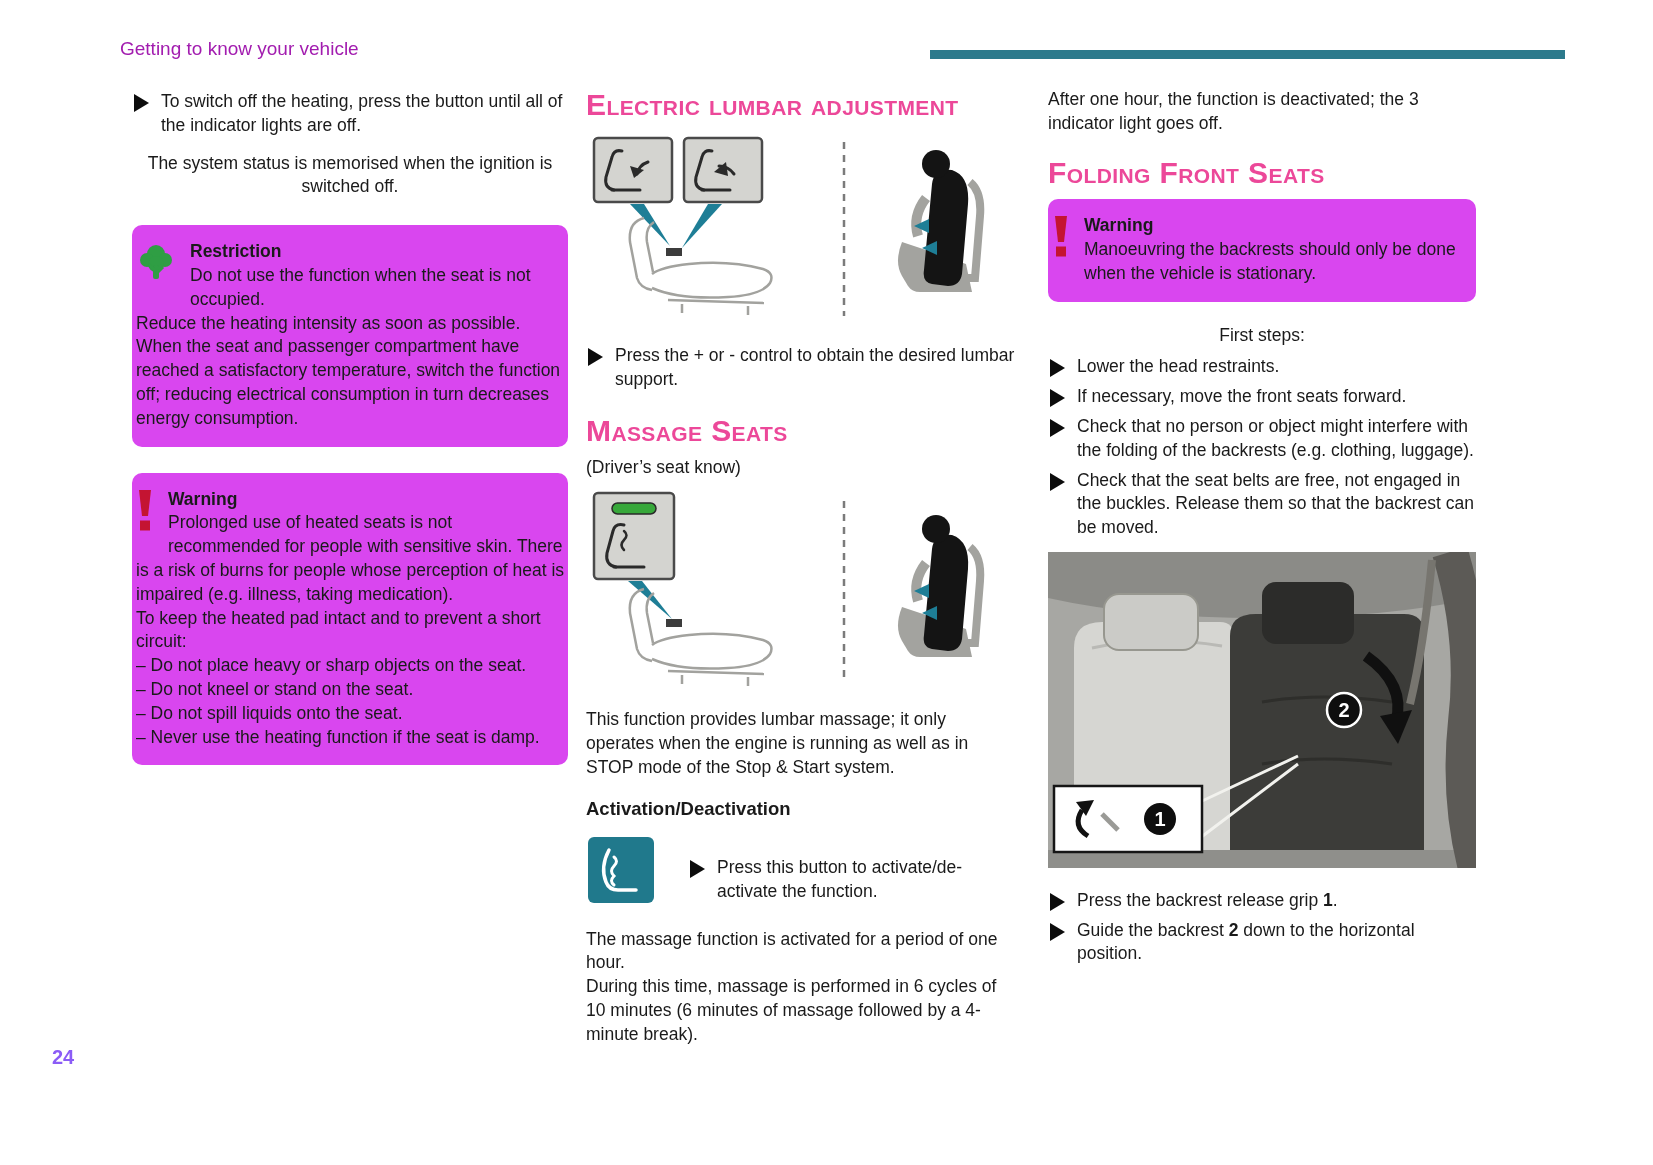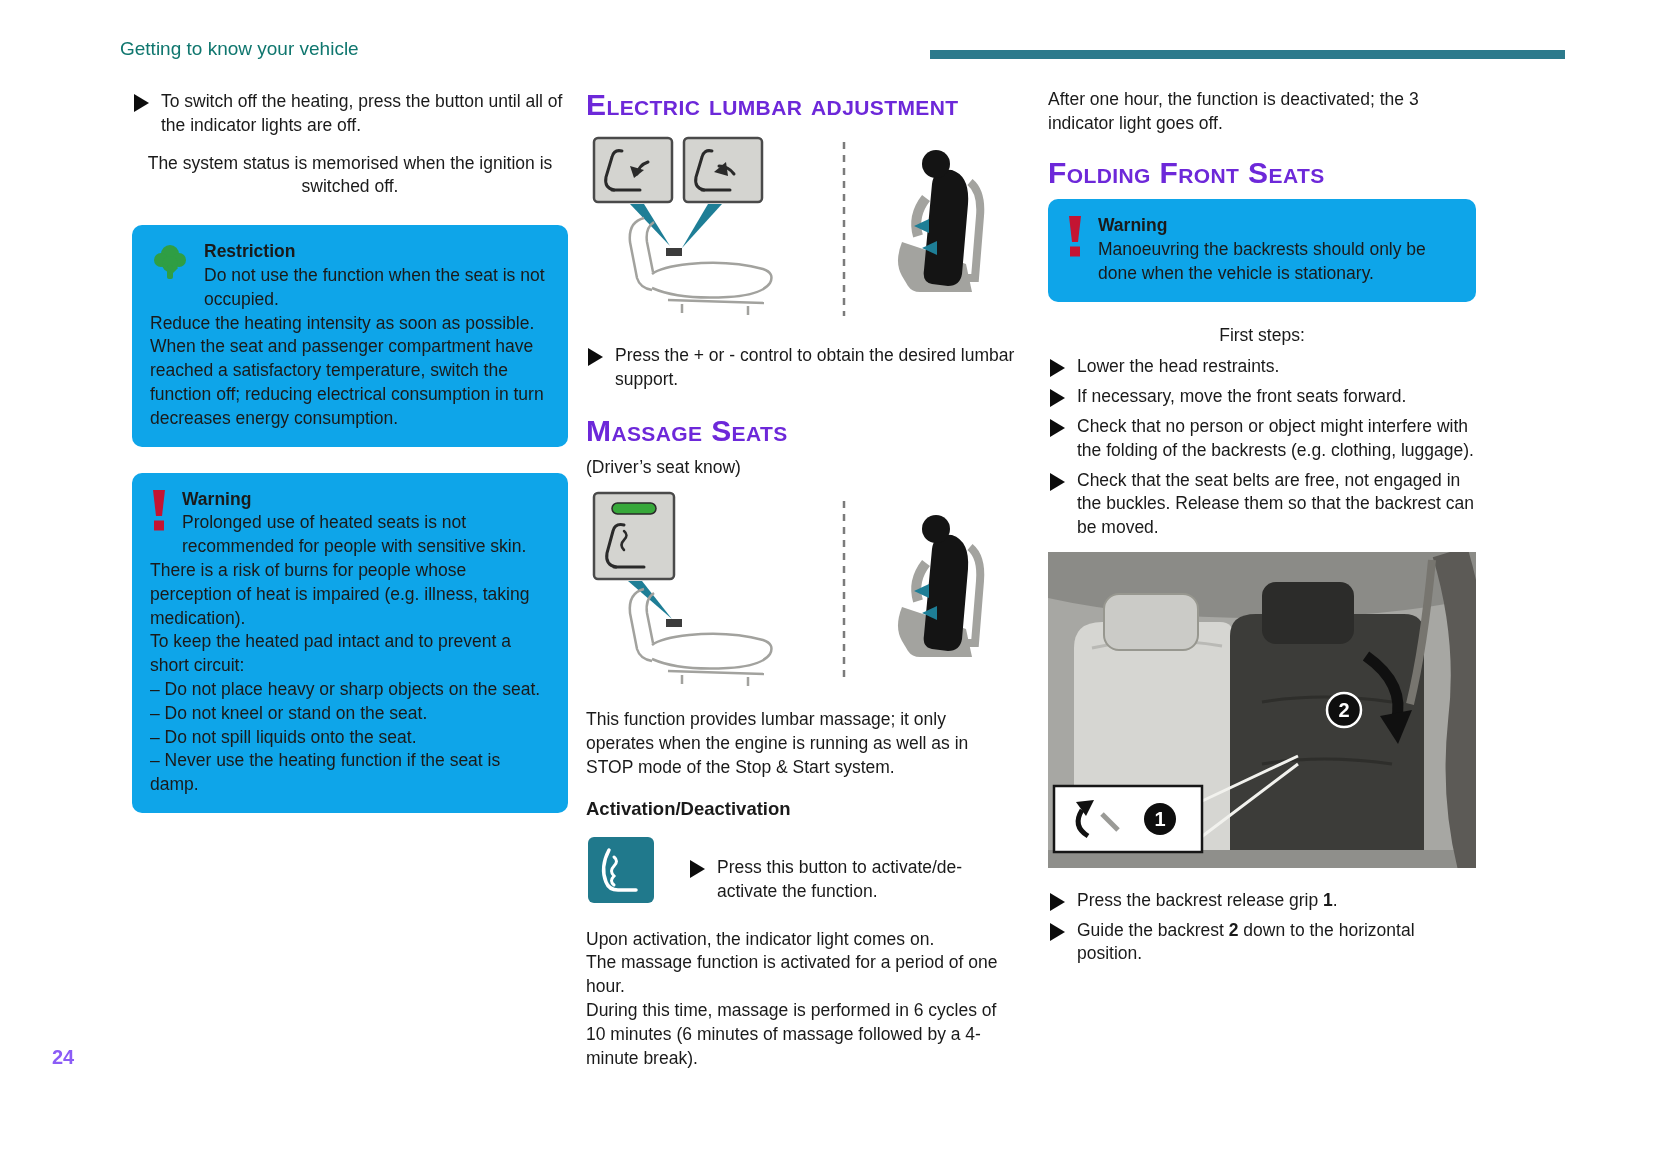--- a/index.html
+++ b/index.html
@@ -2,46 +2,46 @@
 <html><head>
 <meta charset="utf-8">
 <style>
   * { margin:0; padding:0; box-sizing:border-box; }
   html,body { background:#fff; }
   body {
     width:1653px; height:1165px; position:relative; overflow:hidden;
     font-family:"Liberation Sans", sans-serif; color:#1a1a1a;
     font-size:17.5px; line-height:1.36;
   }
-  .runhead { position:absolute; left:120px; top:36px; font-size:19px; color:#0f766e; }
+  .runhead { position:absolute; left:120px; top:36px; font-size:19px; color:#a21caf; }
   .accentbar { position:absolute; left:930px; top:50px; width:635px; height:9px; background:#2c7a8c; }
   .pagenum { position:absolute; left:52px; top:1044px; font-size:20px; font-weight:bold; color:#8b5cf6; }
 
   .col { position:absolute; top:88px; }
   .col1 { left:132px; width:436px; }
   .col2 { left:586px; width:430px; }
   .col3 { left:1048px; width:428px; }
 
   h2.sc {
-    font-variant:small-caps; font-weight:bold; color:#6d28d9;
+    font-variant:small-caps; font-weight:bold; color:#ec4899;
     font-size:30px; line-height:1.12; letter-spacing:.4px; margin:0 0 8px 0;
   }
   h3.sub { font-size:18.5px; font-weight:bold; margin:16px 0 12px; }
   .para { margin-top:14px;text-align:center; }
   .note { margin:0 0 8px; }
 
   .bullet { display:flex; margin:2px 0 6px; }
   .tri {
     flex:0 0 auto; width:0; height:0; margin:4px 12px 0 2px;
     border-left:15px solid #0c0c0c; border-top:9px solid transparent; border-bottom:9px solid transparent;
   }
   .bullet .txt { flex:1 1 auto; }
 
   .gbox {
-    background:#0ea5e9; border-radius:10px; padding:14px 18px 16px;
+    background:#d946ef; border-radius:10px; padding:14px 4px 16px;
     margin-top:26px; overflow:hidden;
   }
   .gbox .boxicon { float:left; margin:2px 14px 6px 0; }
   .gbox .title { font-weight:bold; padding-top:1px; }
 
   figure { margin:12px 0 14px; }
   .btnrow { display:flex; align-items:flex-end; margin:8px 0 18px; }
   .btnicon { flex:0 0 auto; margin:4px 34px 0 2px; }
   .btnrow .bullet { margin-top:6px; }
   .linegroup div { margin:0; }
@@ -195,21 +195,20 @@
         </g>
       </svg>
     </span>
     <div class="bullet">
       <span class="tri"></span>
       <span class="txt">Press this button to activate/de-activate the function.</span>
     </div>
   </div>
 
   <div class="linegroup">
-    <div>Upon activation, the indicator light comes on.</div>
     <div>The massage function is activated for a period of one hour.</div>
     <div>During this time, massage is performed in 6 cycles of 10 minutes (6 minutes of massage followed by a 4-minute break).</div>
   </div>
 </div>
 
 <div class="col col3">
 
   <div class="linegroup">
     <div>After one hour, the function is deactivated; the 3 indicator light goes off.</div>
   </div>

